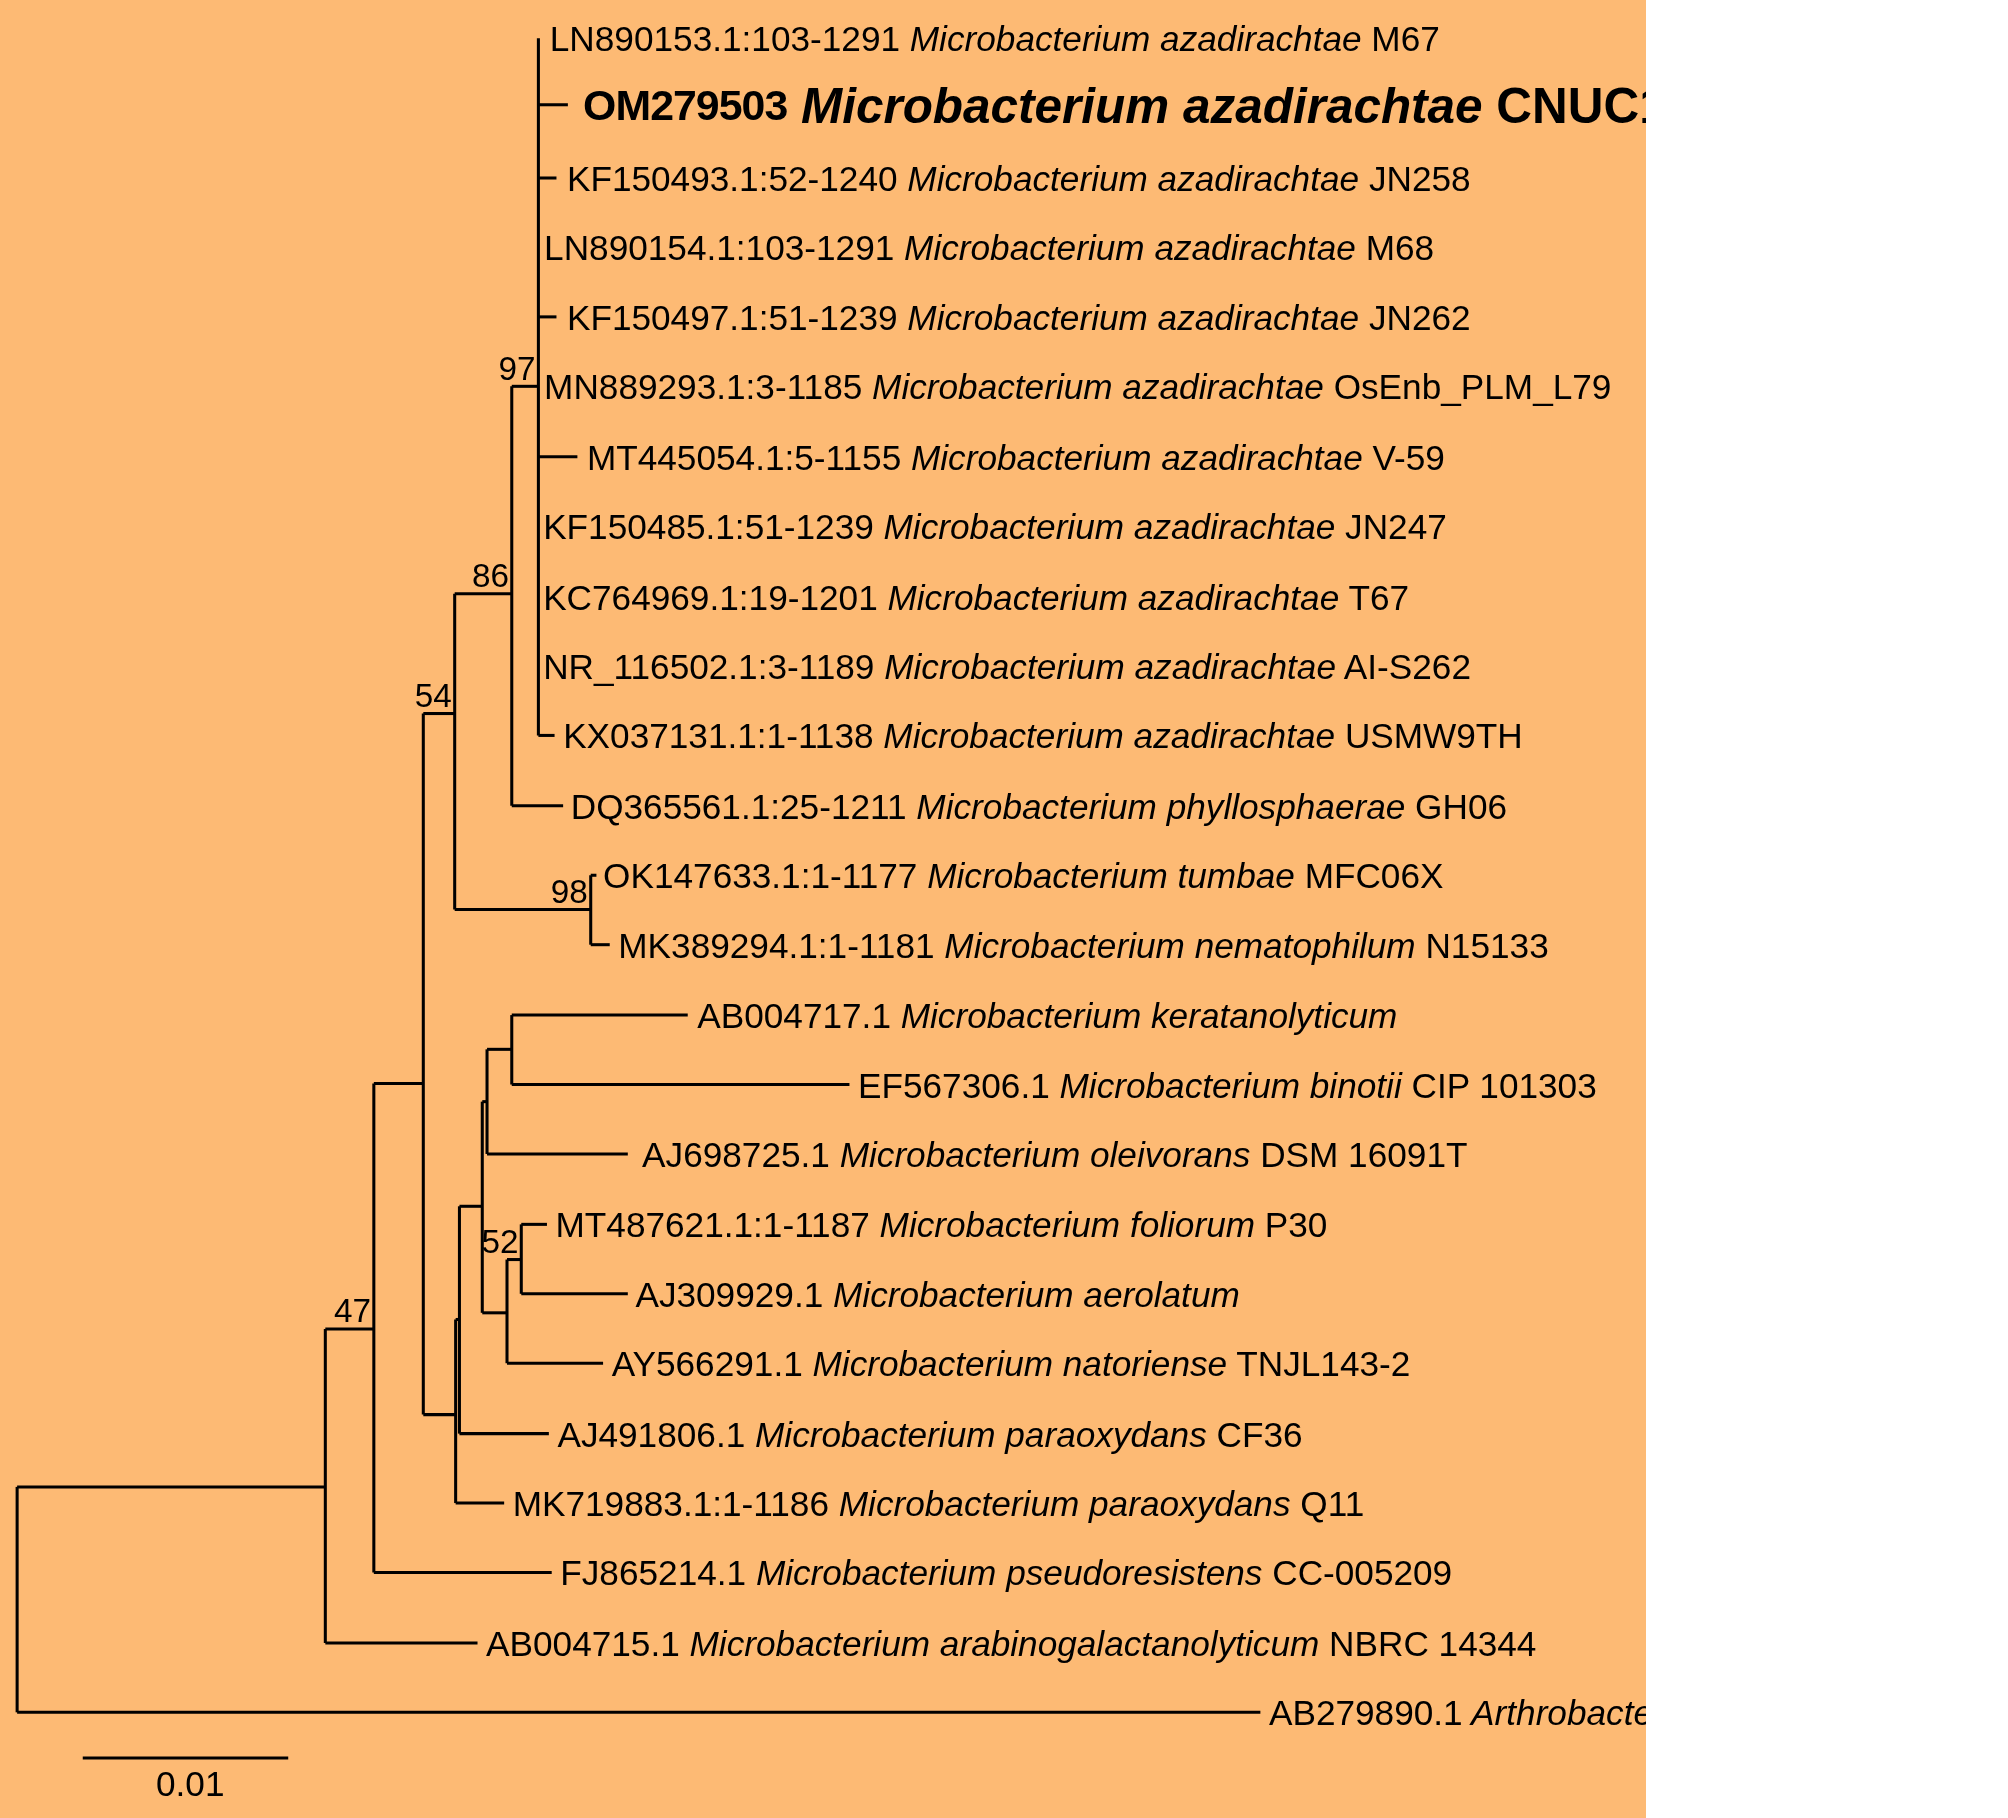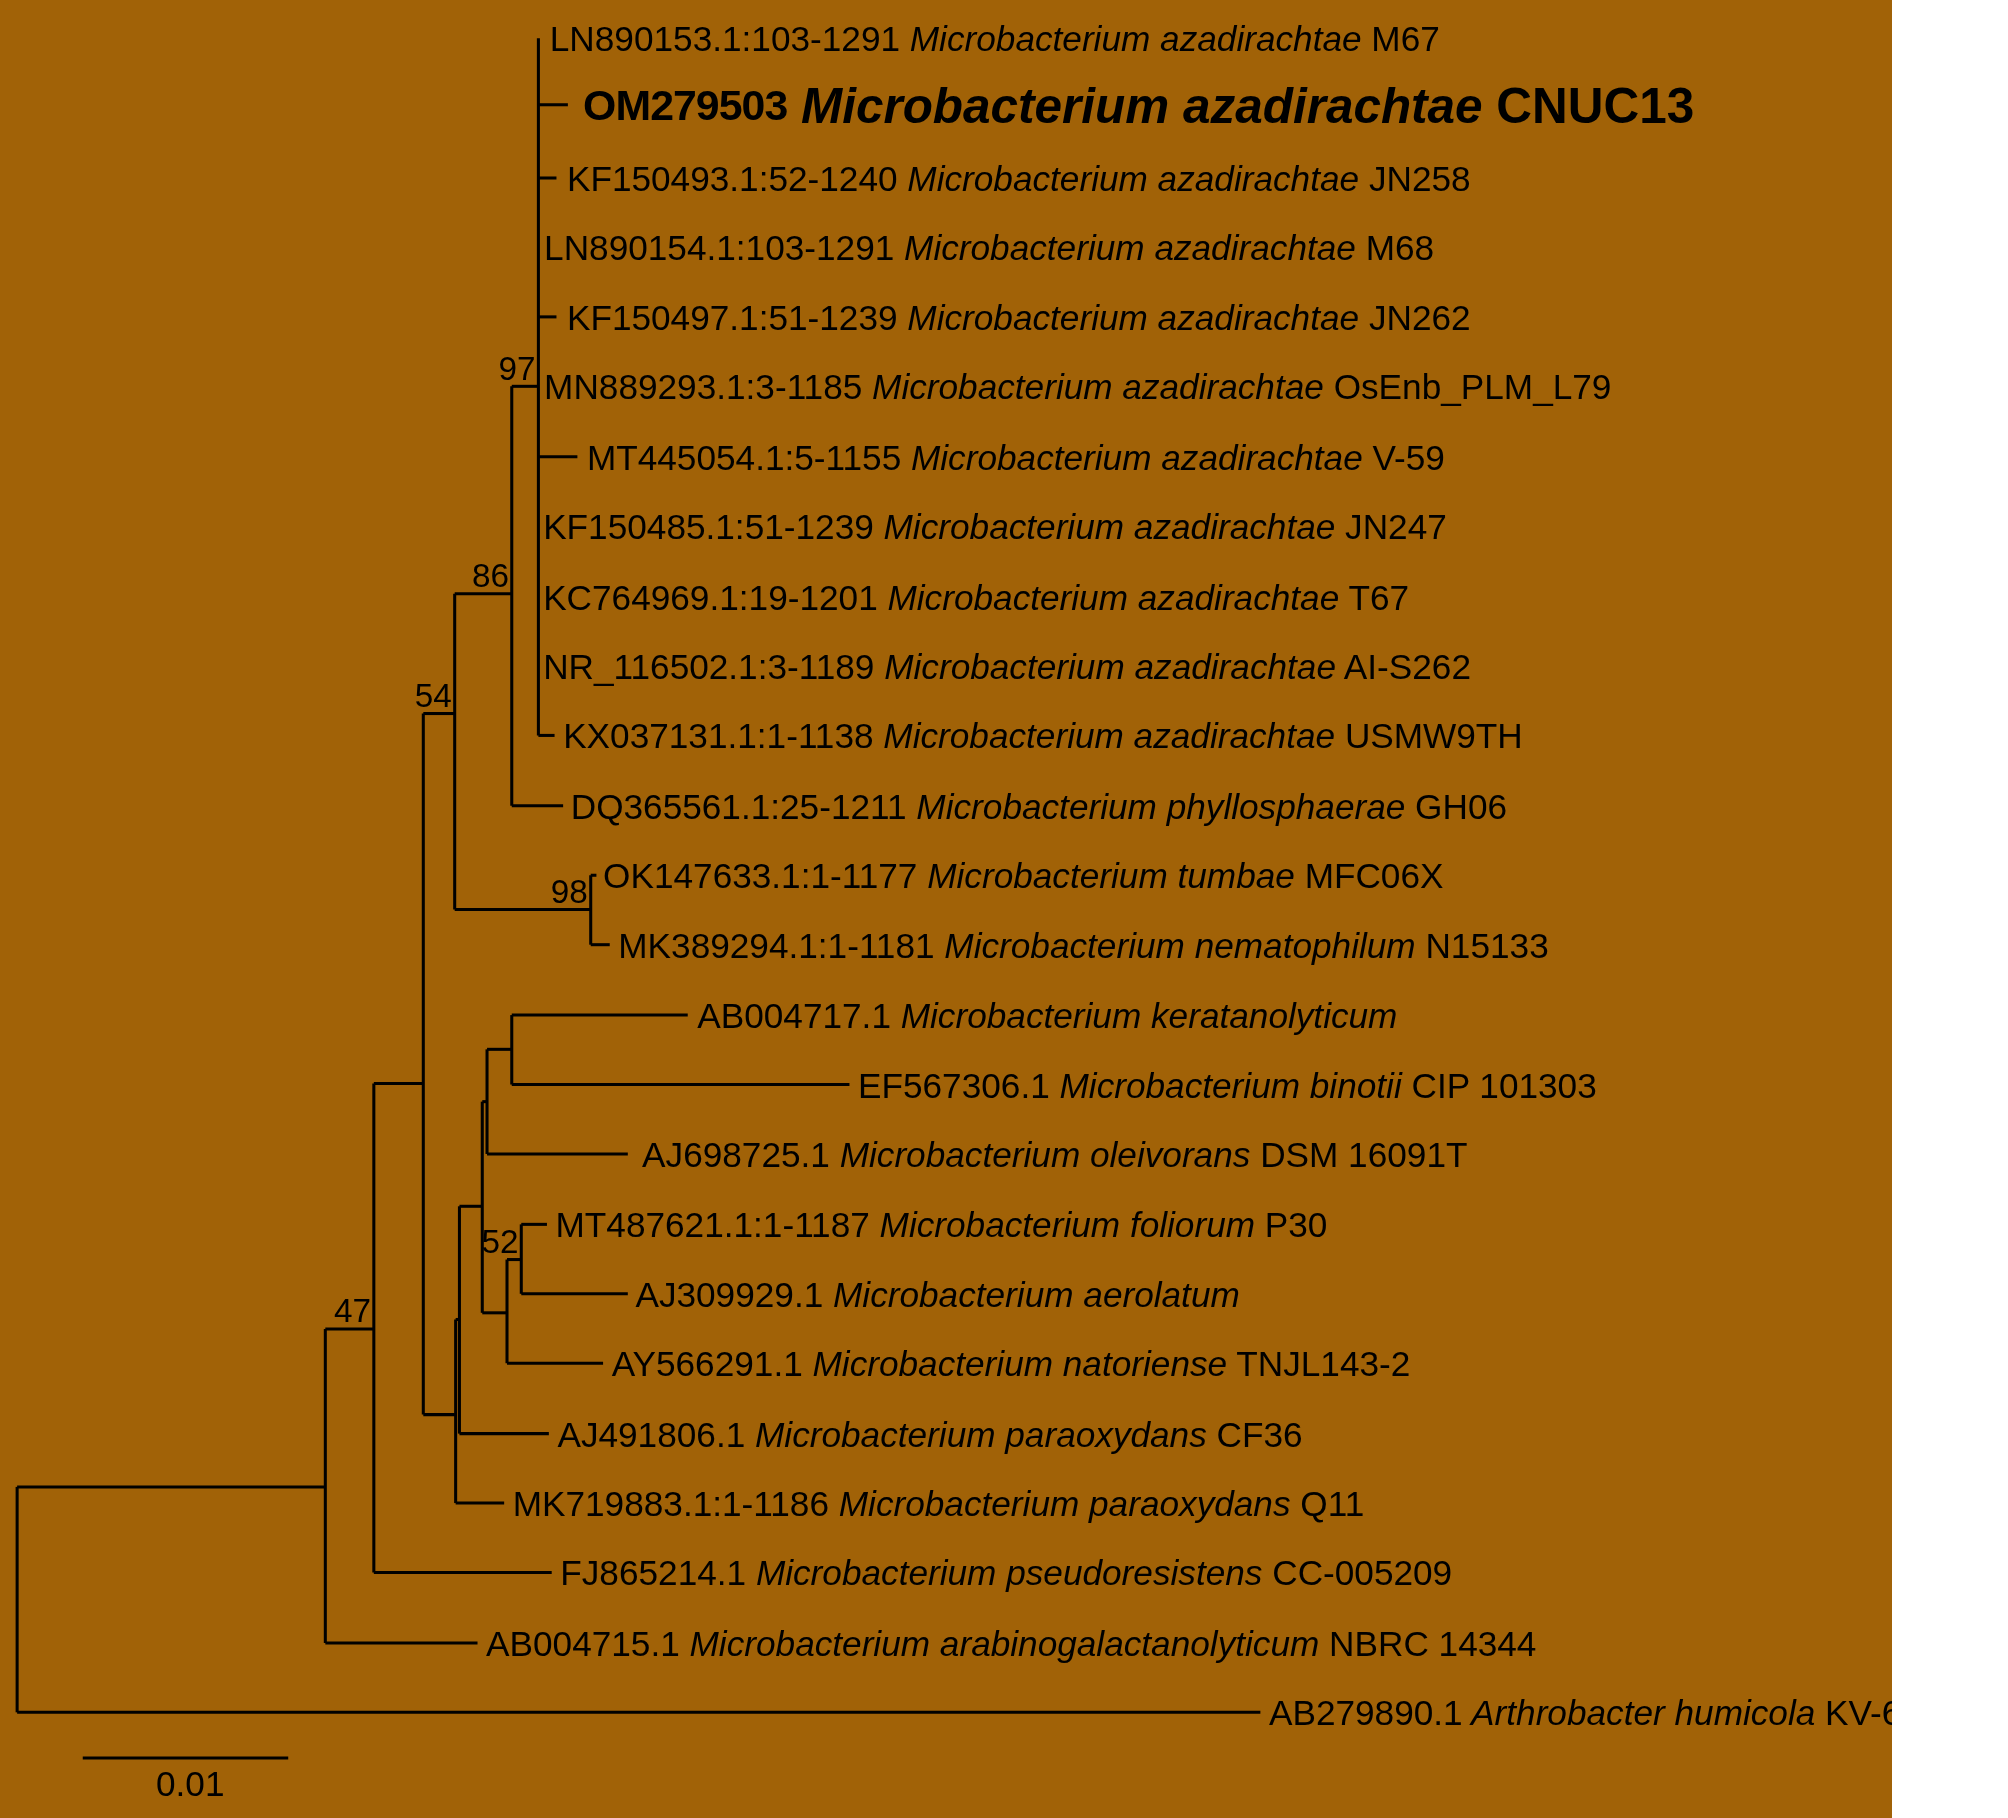--- a/index.html
+++ b/index.html
@@ -1,23 +1,23 @@
 <!DOCTYPE html>
 <html style="font-size:15px"><head>
 <meta charset="utf-8">
 <style>
   html, body {
     margin: 0;
     padding: 0;
     background: #ffffff;
   }
   .figure-wrap {
-    width: 1892px;
+    width: 1646px;
     height: 1819px;
-    background: #a16207;
+    background: #fdba74;
     position: relative;
     overflow: hidden;
     font-family: "Liberation Sans", sans-serif;
   }
   svg text { white-space: pre; }
   .branch-line, .scale-bar-line {
     stroke: #000000;
     stroke-width: 3.2;
     fill: none;
   }

